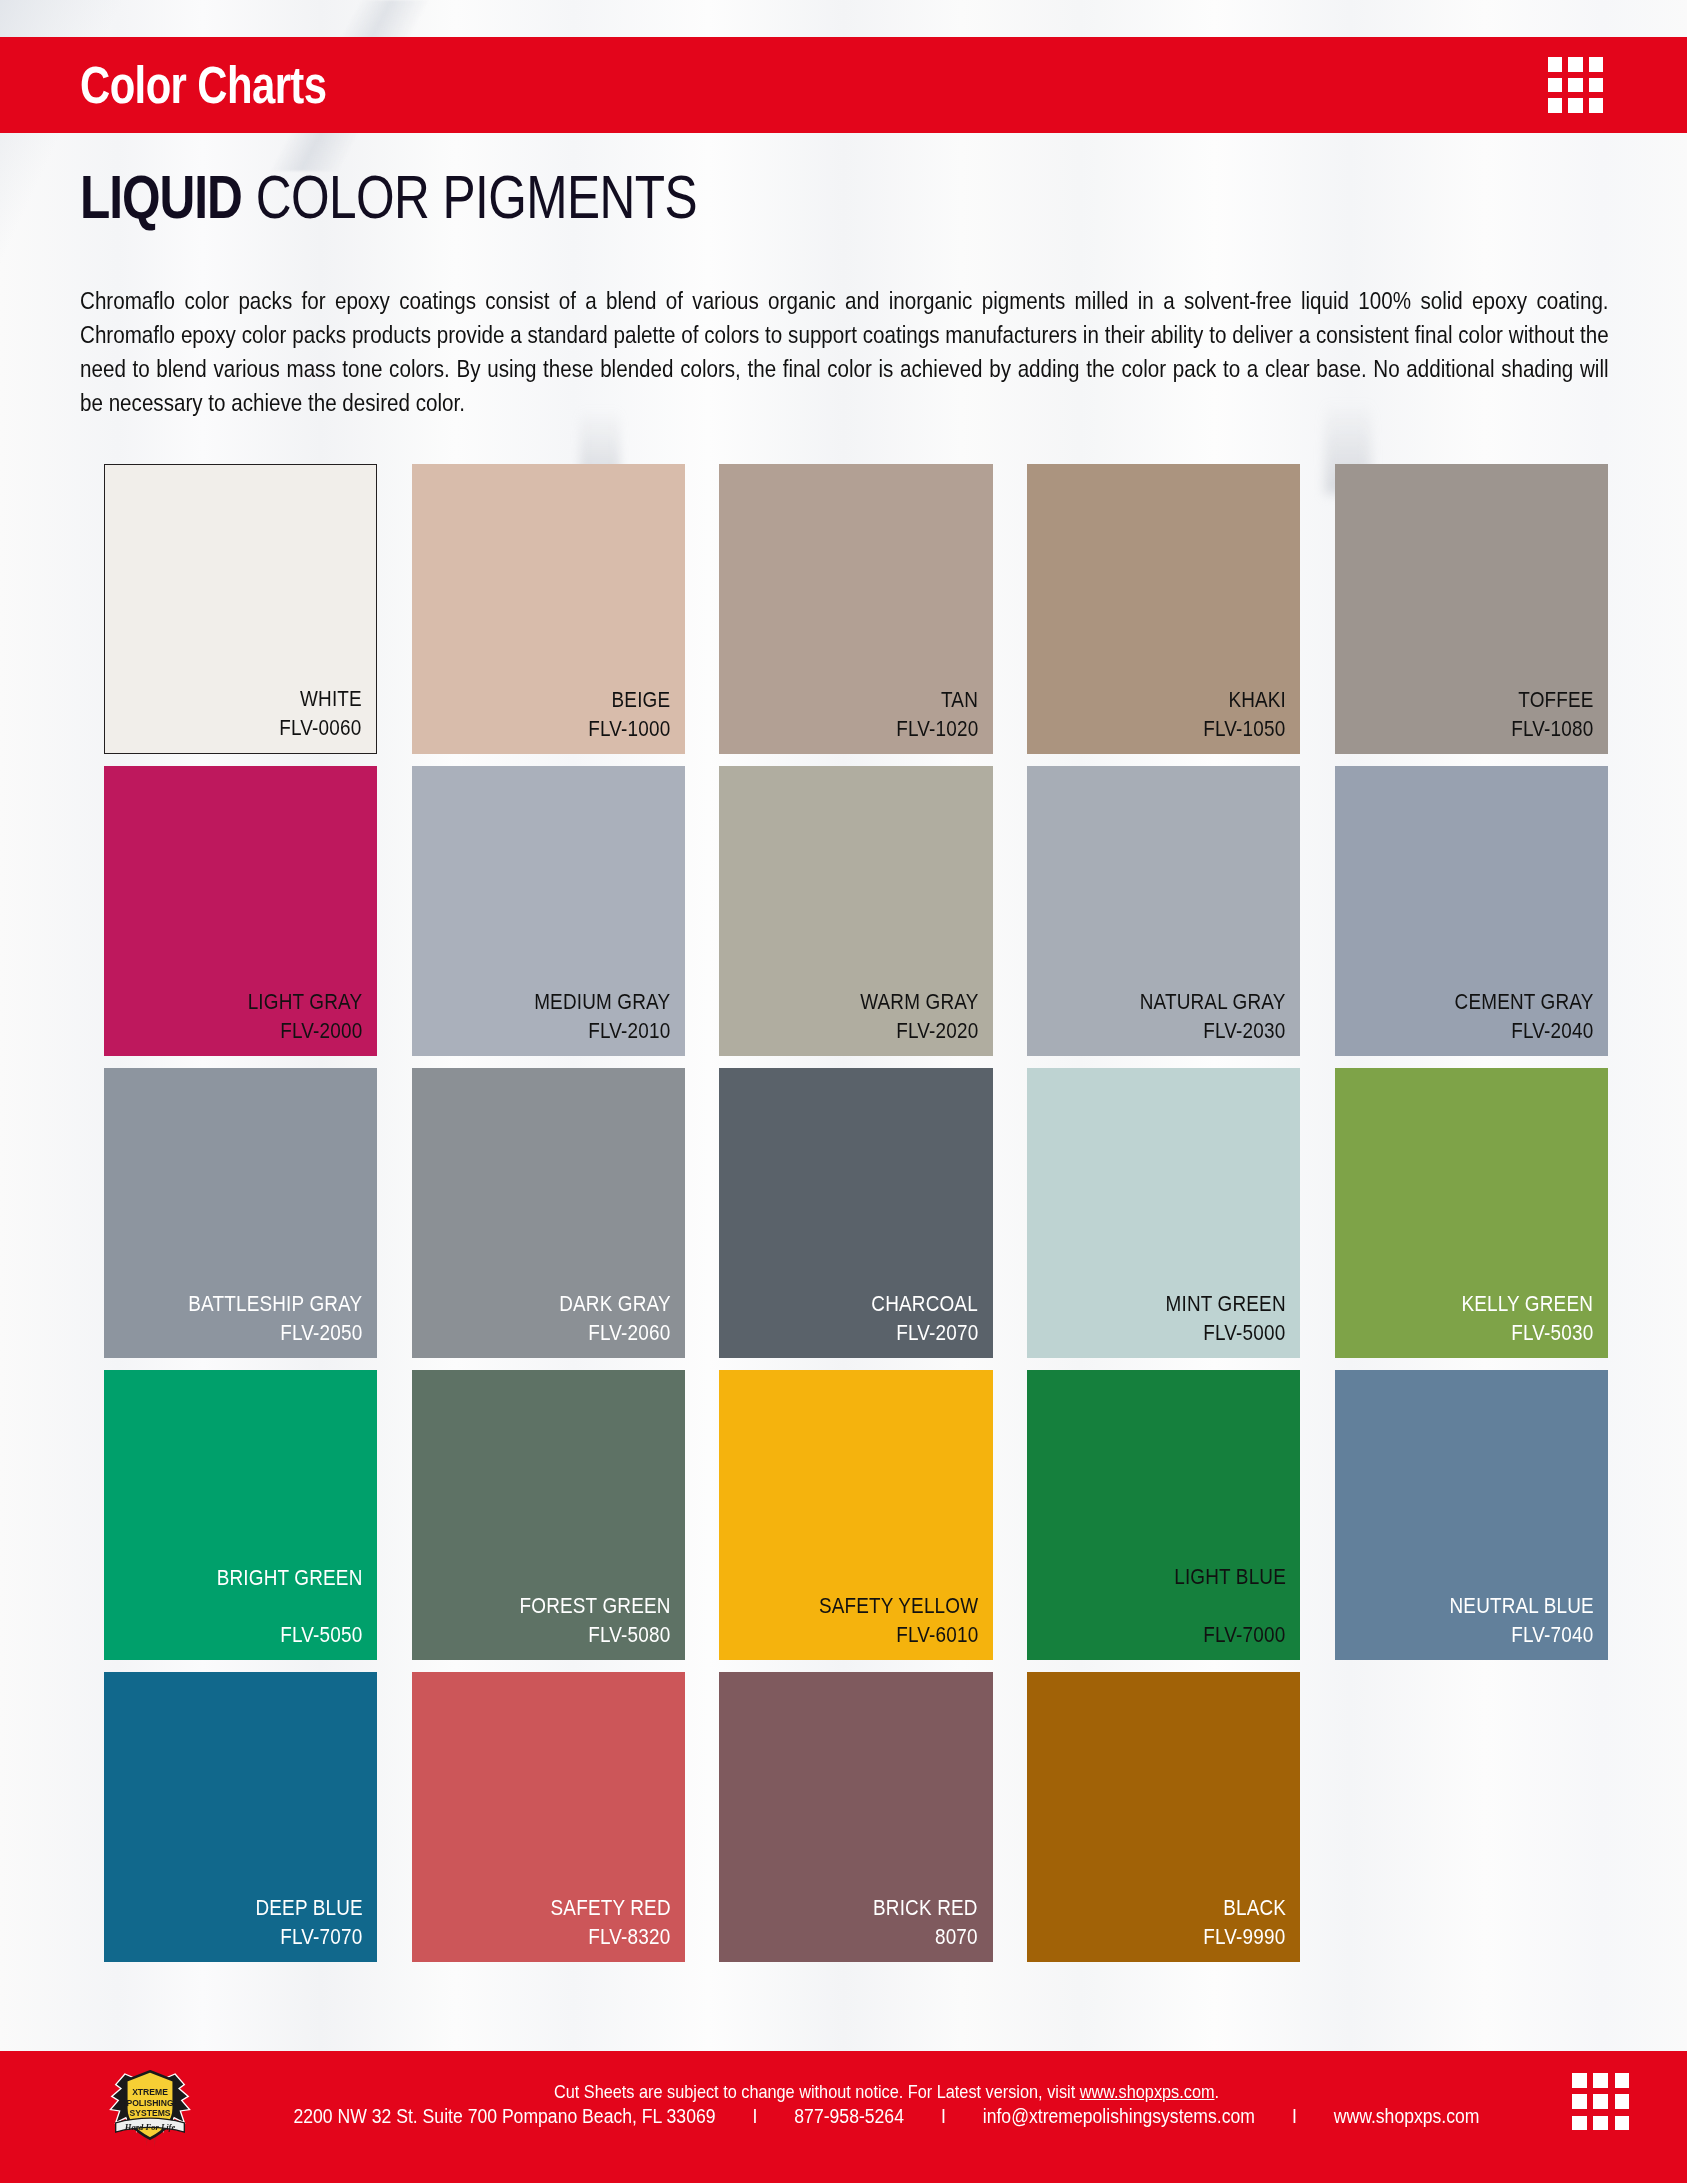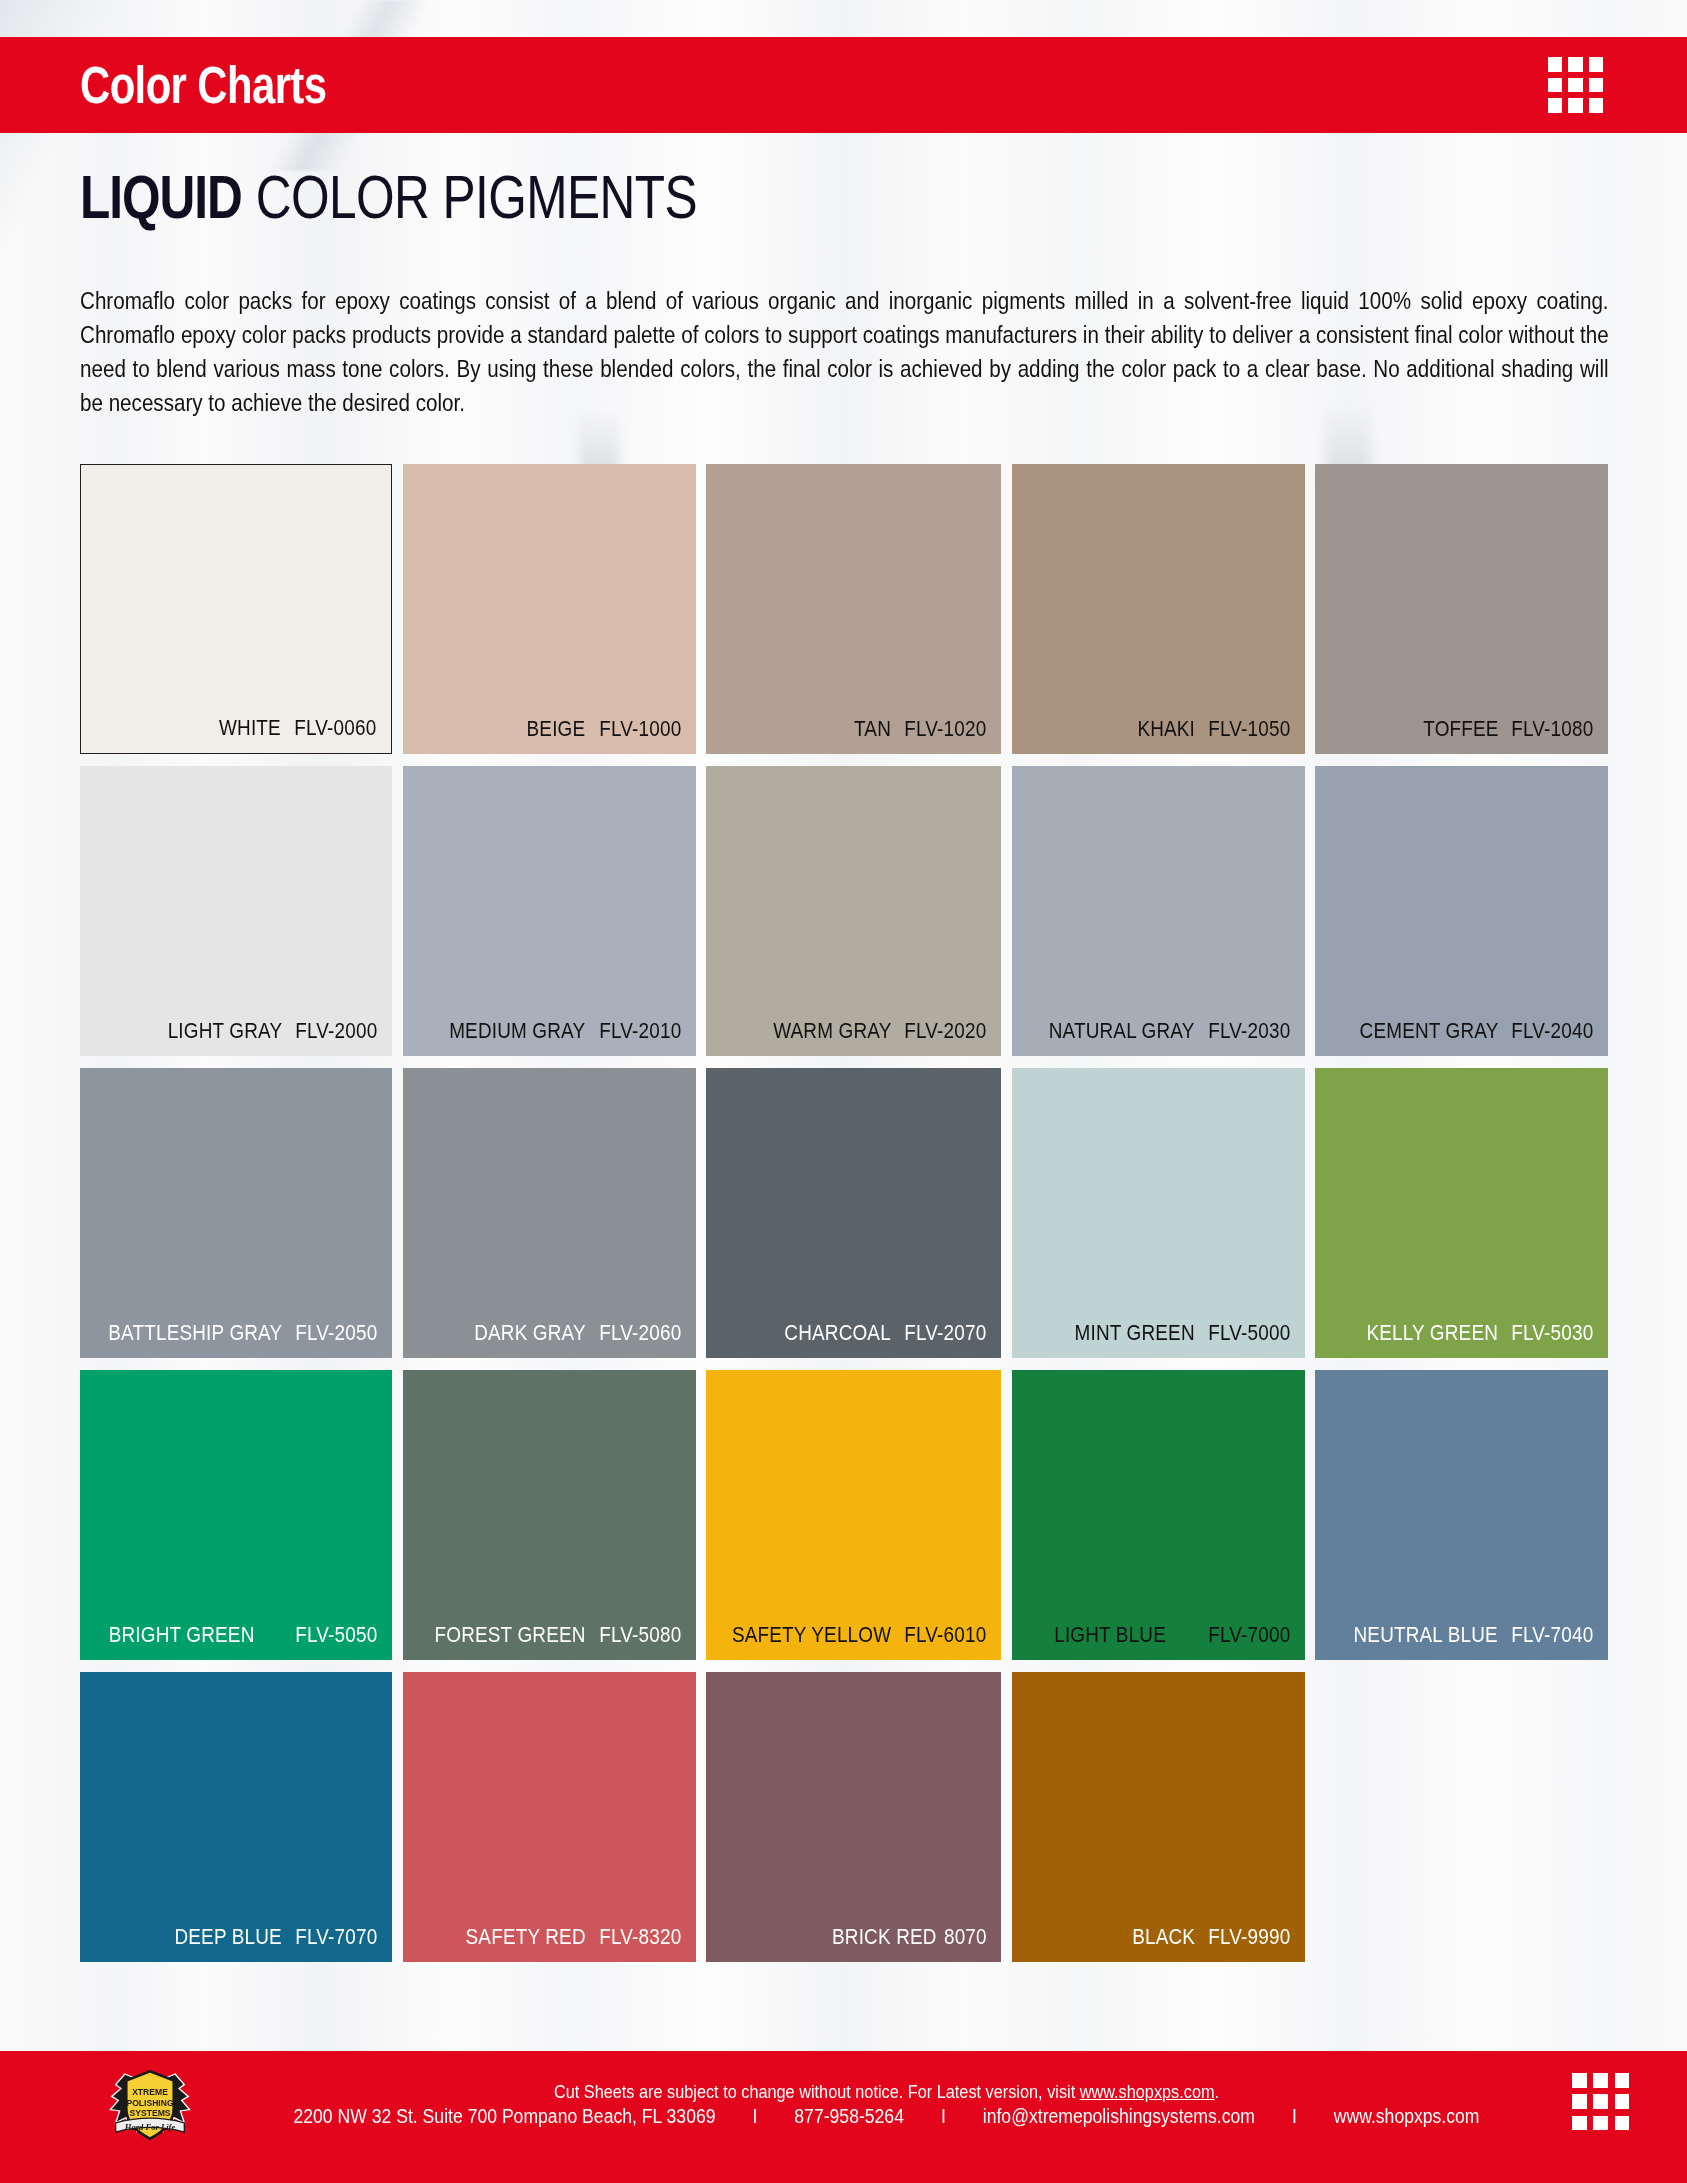--- a/index.html
+++ b/index.html
@@ -85,23 +85,24 @@
     position:absolute;left:80px;top:464px;
     width:1528px;
     display:grid;
     grid-template-columns:repeat(5,1fr);
     column-gap:10.6px;row-gap:12px;
   }
   .swatch{
     position:relative;
     height:290px;
     box-sizing:border-box;
-    display:flex;flex-direction:row;justify-content:flex-end;
+    display:flex;flex-direction:column;justify-content:flex-end;
     align-items:flex-end;
     padding:0 14.5px 10.6px 0;
+    margin-left:24px;
   }
   .swatch.outlined{border:1.3px solid #231f20;}
   .swatch .nm,.swatch .cd{
     display:block;
     font-size:22px;line-height:29px;
     letter-spacing:0.2px;
     text-align:right;
     white-space:nowrap;
     transform:scaleX(.86);transform-origin:right center;
   }
@@ -185,21 +186,21 @@
         <span class="cd">FLV-1020</span>
       </div>
       <div class="swatch tx-dark" style="background: rgb(171, 148, 127);">
         <span class="nm">KHAKI</span>
         <span class="cd">FLV-1050</span>
       </div>
       <div class="swatch tx-dark" style="background: rgb(157, 149, 143);">
         <span class="nm">TOFFEE</span>
         <span class="cd">FLV-1080</span>
       </div>
-      <div class="swatch tx-dark" style="background: #e5e5e5; align-items: flex-end;">
+      <div class="swatch tx-dark" style="background: #be185d; align-items: flex-end;">
         <span class="nm">LIGHT GRAY</span>
         <span class="cd">FLV-2000</span>
       </div>
       <div class="swatch tx-dark" style="background: rgb(170, 176, 187);">
         <span class="nm">MEDIUM GRAY</span>
         <span class="cd">FLV-2010</span>
       </div>
       <div class="swatch tx-dark" style="background: rgb(176, 173, 160);">
         <span class="nm">WARM GRAY</span>
         <span class="cd">FLV-2020</span>

